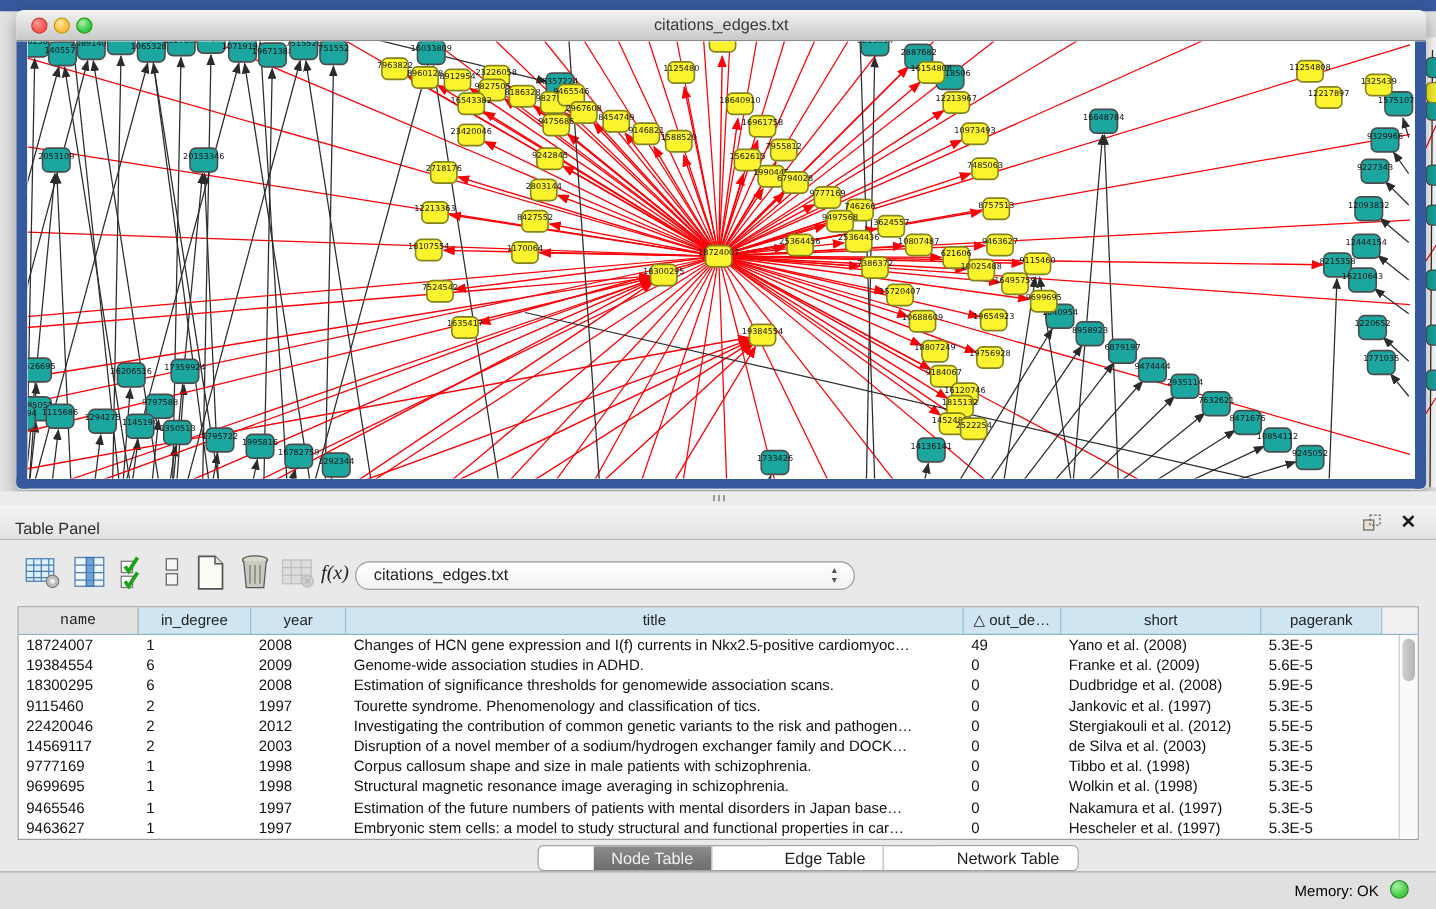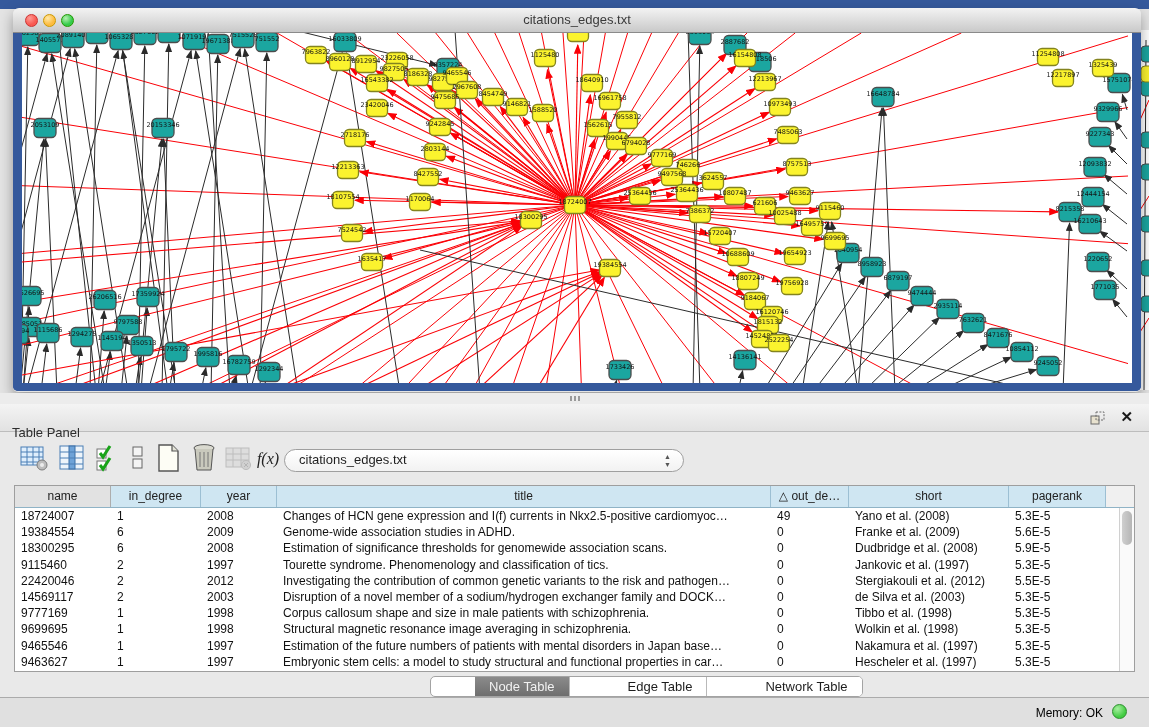--- a/index.html
+++ b/index.html
@@ -28,21 +28,21 @@
 
   
   .divider { position:absolute; left:0; top:393px; width:1149px; height:11px; background:#ececec; }
   .divider-handle { position:absolute; left:570px; top:3px; width:12px; height:5px;
           background:repeating-linear-gradient(90deg,#9a9a9a 0 2px,#ececec 2px 4px); }
 
   
   .tpanel { position:absolute; left:0; top:404px; width:1149px; height:293px; background:#e9e9e9; }
   .tpanel-header { position:relative; height:28px; background:linear-gradient(#f4f4f4,#e2e2e2);
           border-bottom:1px solid #bdbdbd; }
-  .tpanel-title { position:absolute; left:12px; top:21px; font-size:13px; color:#2d2d2d; }
+  .tpanel-title { position:absolute; left:12px; top:11px; font-size:13px; color:#2d2d2d; }
   .tpanel-float { position:absolute; right:44px; top:7px; width:15px; height:15px; cursor:pointer; }
   .tpanel-close { position:absolute; right:16px; top:4px; font-size:15px; font-weight:bold; color:#1a1a1a; cursor:pointer; }
 
   .toolbar { position:absolute; left:0; top:29px; width:992px; height:52px; }
   .tool-btn { position:absolute; top:10px; width:32px; height:32px; border:none; background:transparent; cursor:pointer; }
   .combo { position:absolute; left:284px; top:16px; width:400px; height:23px; background:linear-gradient(#ffffff,#f2f2f2);
           border:1px solid #9f9f9f; border-radius:12px; font-size:13px; color:#1f1f1f;
           padding:2px 26px 0 14px; cursor:pointer; }
   .combo-arrows { position:absolute; right:12px; top:3px; font-size:7px; line-height:8px; color:#555; text-align:center; }
 
@@ -854,21 +854,21 @@
     <button class="tool-btn" style="left:252px;font-style:italic;font-family:'Liberation Serif',serif;font-size:16px;color:#222">f(x)</button>
 
     <div class="combo">
       <span>citations_edges.txt</span>
       <span class="combo-arrows">▲<br>▼</span>
     </div>
   </div>
 
   <div class="ttable">
     <div class="thead" id="thead">
-        <div class="th th-name" style="width: 96px;">name</div>
+        <div class="th th-name" style="width: 96px; font-family: Liberation Mono, monospace;">name</div>
         <div class="th" style="width: 90px;">in_degree</div>
         <div class="th" style="width: 76px;">year</div>
         <div class="th" style="width: 494px;">title</div>
         <div class="th" style="width: 78px;">△ out_de…</div>
         <div class="th" style="width: 160px;">short</div>
         <div class="th" style="width: 97px;">pagerank</div>
         <div class="th th-fill"></div>
       </div>
     <div id="tbody">
         <div class="trow">

